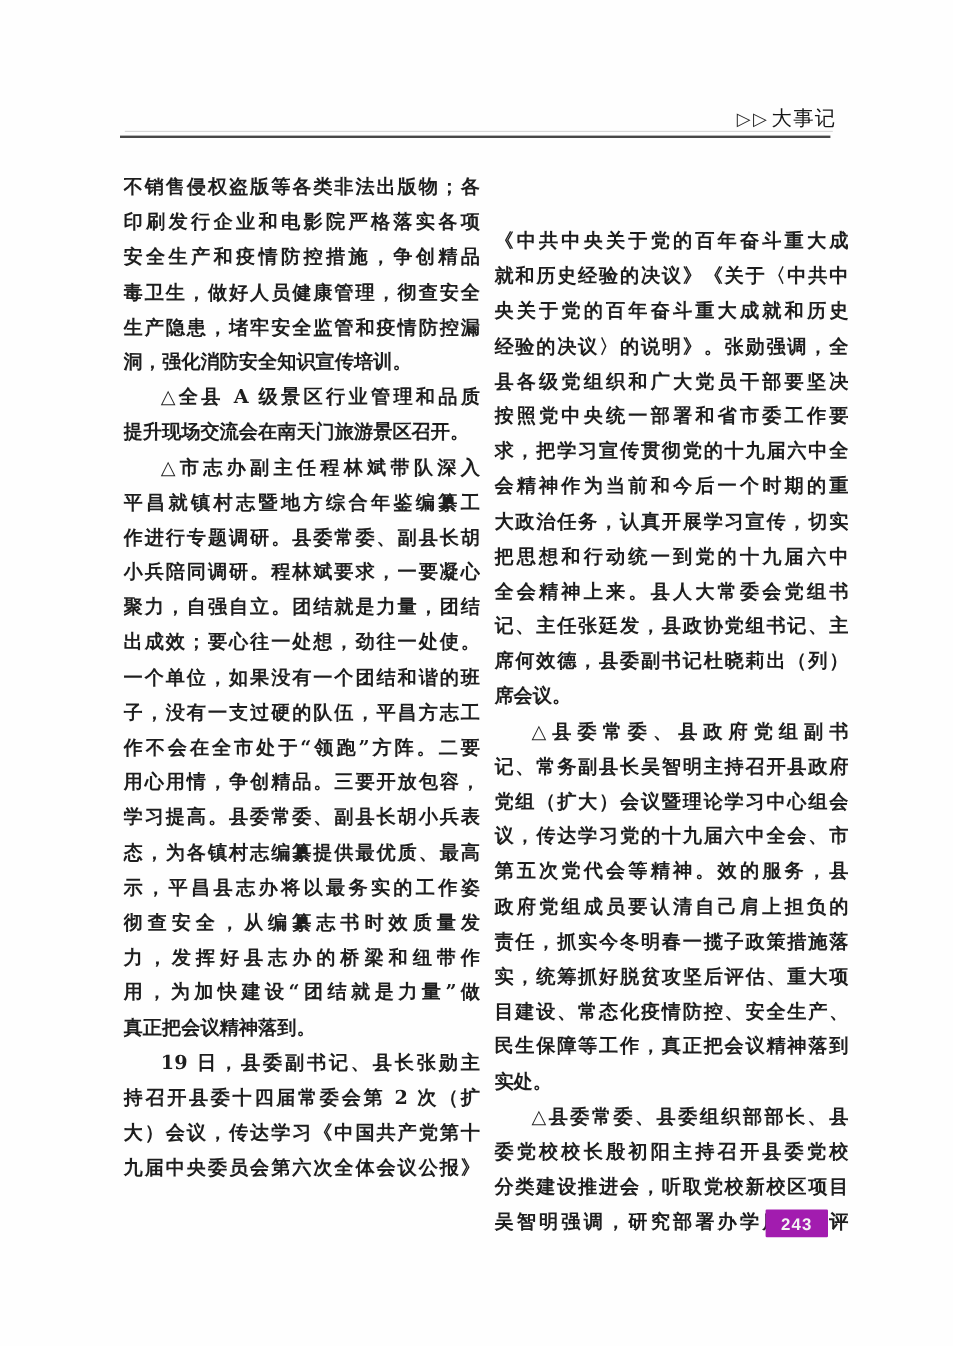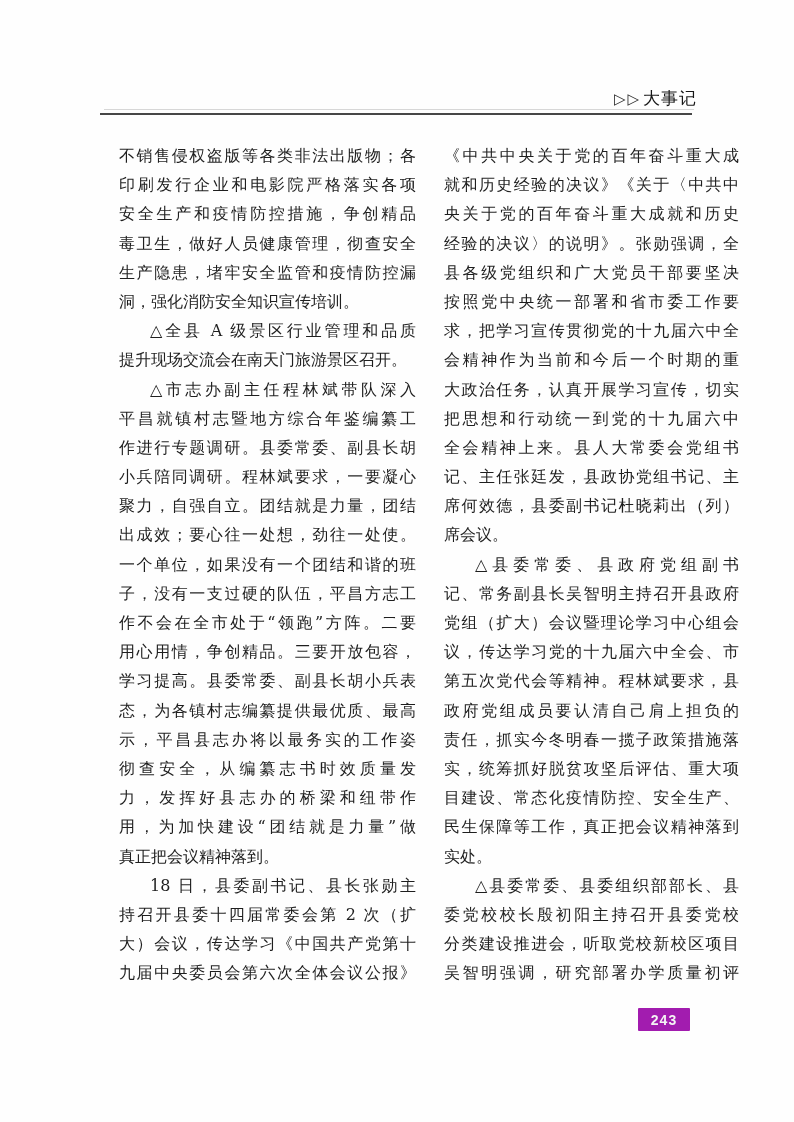--- a/index.html
+++ b/index.html
@@ -23,25 +23,25 @@
   .header-rule{
     position:absolute;left:100px;top:113px;width:592px;height:2px;
     background:#474747;
   }
   .header-rule-shadow{
     position:absolute;left:104px;top:109px;width:590px;height:1px;
     background:#d7d7d7;
   }
   
   .columns{
-    position:absolute;left:119px;top:141px;
-    display:flex;gap:28px;
+    position:absolute;left:103px;top:141px;
+    display:flex;gap:12px;font-weight:bold;
   }
   .col{width:297px;}
-  .col.right{width:295px;}
+  .col.right{width:295px;margin-top:45px;}
   .para{margin:0;padding:0;}
   .line{
     height:29.2px;line-height:29.2px;
     font-size:16px;color:#1e1e1e;
     text-align:justify;text-align-last:justify;
     overflow:hidden;white-space:nowrap;
   }
   .line.end{text-align-last:left;}
   .line.indent{text-indent:31px;}
   
@@ -91,21 +91,21 @@
           <div class="line">用心用情，争创精品。三要开放包容，</div>
           <div class="line">学习提高。县委常委、副县长胡小兵表</div>
           <div class="line">态，为各镇村志编纂提供最优质、最高</div>
           <div class="line">示，平昌县志办将以最务实的工作姿</div>
           <div class="line">彻查安全，从编纂志书时效质量发</div>
           <div class="line">力，发挥好县志办的桥梁和纽带作</div>
           <div class="line">用，为加快建设“团结就是力量”做</div>
           <div class="line end">真正把会议精神落到。</div>
         </div>
         <div class="para">
-          <div class="line indent">18 日，县委副书记、县长张勋主</div>
+          <div class="line indent">19 日，县委副书记、县长张勋主</div>
           <div class="line">持召开县委十四届常委会第 2 次（扩</div>
           <div class="line">大）会议，传达学习《中国共产党第十</div>
           <div class="line">九届中央委员会第六次全体会议公报》</div>
         </div>
       </div>
     <div class="col right">
         <div class="para">
           <div class="line">《中共中央关于党的百年奋斗重大成</div>
           <div class="line">就和历史经验的决议》《关于〈中共中</div>
           <div class="line">央关于党的百年奋斗重大成就和历史</div>
@@ -119,21 +119,21 @@
           <div class="line">全会精神上来。县人大常委会党组书</div>
           <div class="line">记、主任张廷发，县政协党组书记、主</div>
           <div class="line">席何效德，县委副书记杜晓莉出（列）</div>
           <div class="line end">席会议。</div>
         </div>
         <div class="para">
           <div class="line indent">△县委常委、县政府党组副书</div>
           <div class="line">记、常务副县长吴智明主持召开县政府</div>
           <div class="line">党组（扩大）会议暨理论学习中心组会</div>
           <div class="line">议，传达学习党的十九届六中全会、市</div>
-          <div class="line">第五次党代会等精神。程林斌要求，县</div>
+          <div class="line">第五次党代会等精神。效的服务，县</div>
           <div class="line">政府党组成员要认清自己肩上担负的</div>
           <div class="line">责任，抓实今冬明春一揽子政策措施落</div>
           <div class="line">实，统筹抓好脱贫攻坚后评估、重大项</div>
           <div class="line">目建设、常态化疫情防控、安全生产、</div>
           <div class="line">民生保障等工作，真正把会议精神落到</div>
           <div class="line end">实处。</div>
         </div>
         <div class="para">
           <div class="line indent">△县委常委、县委组织部部长、县</div>
           <div class="line">委党校校长殷初阳主持召开县委党校</div>

